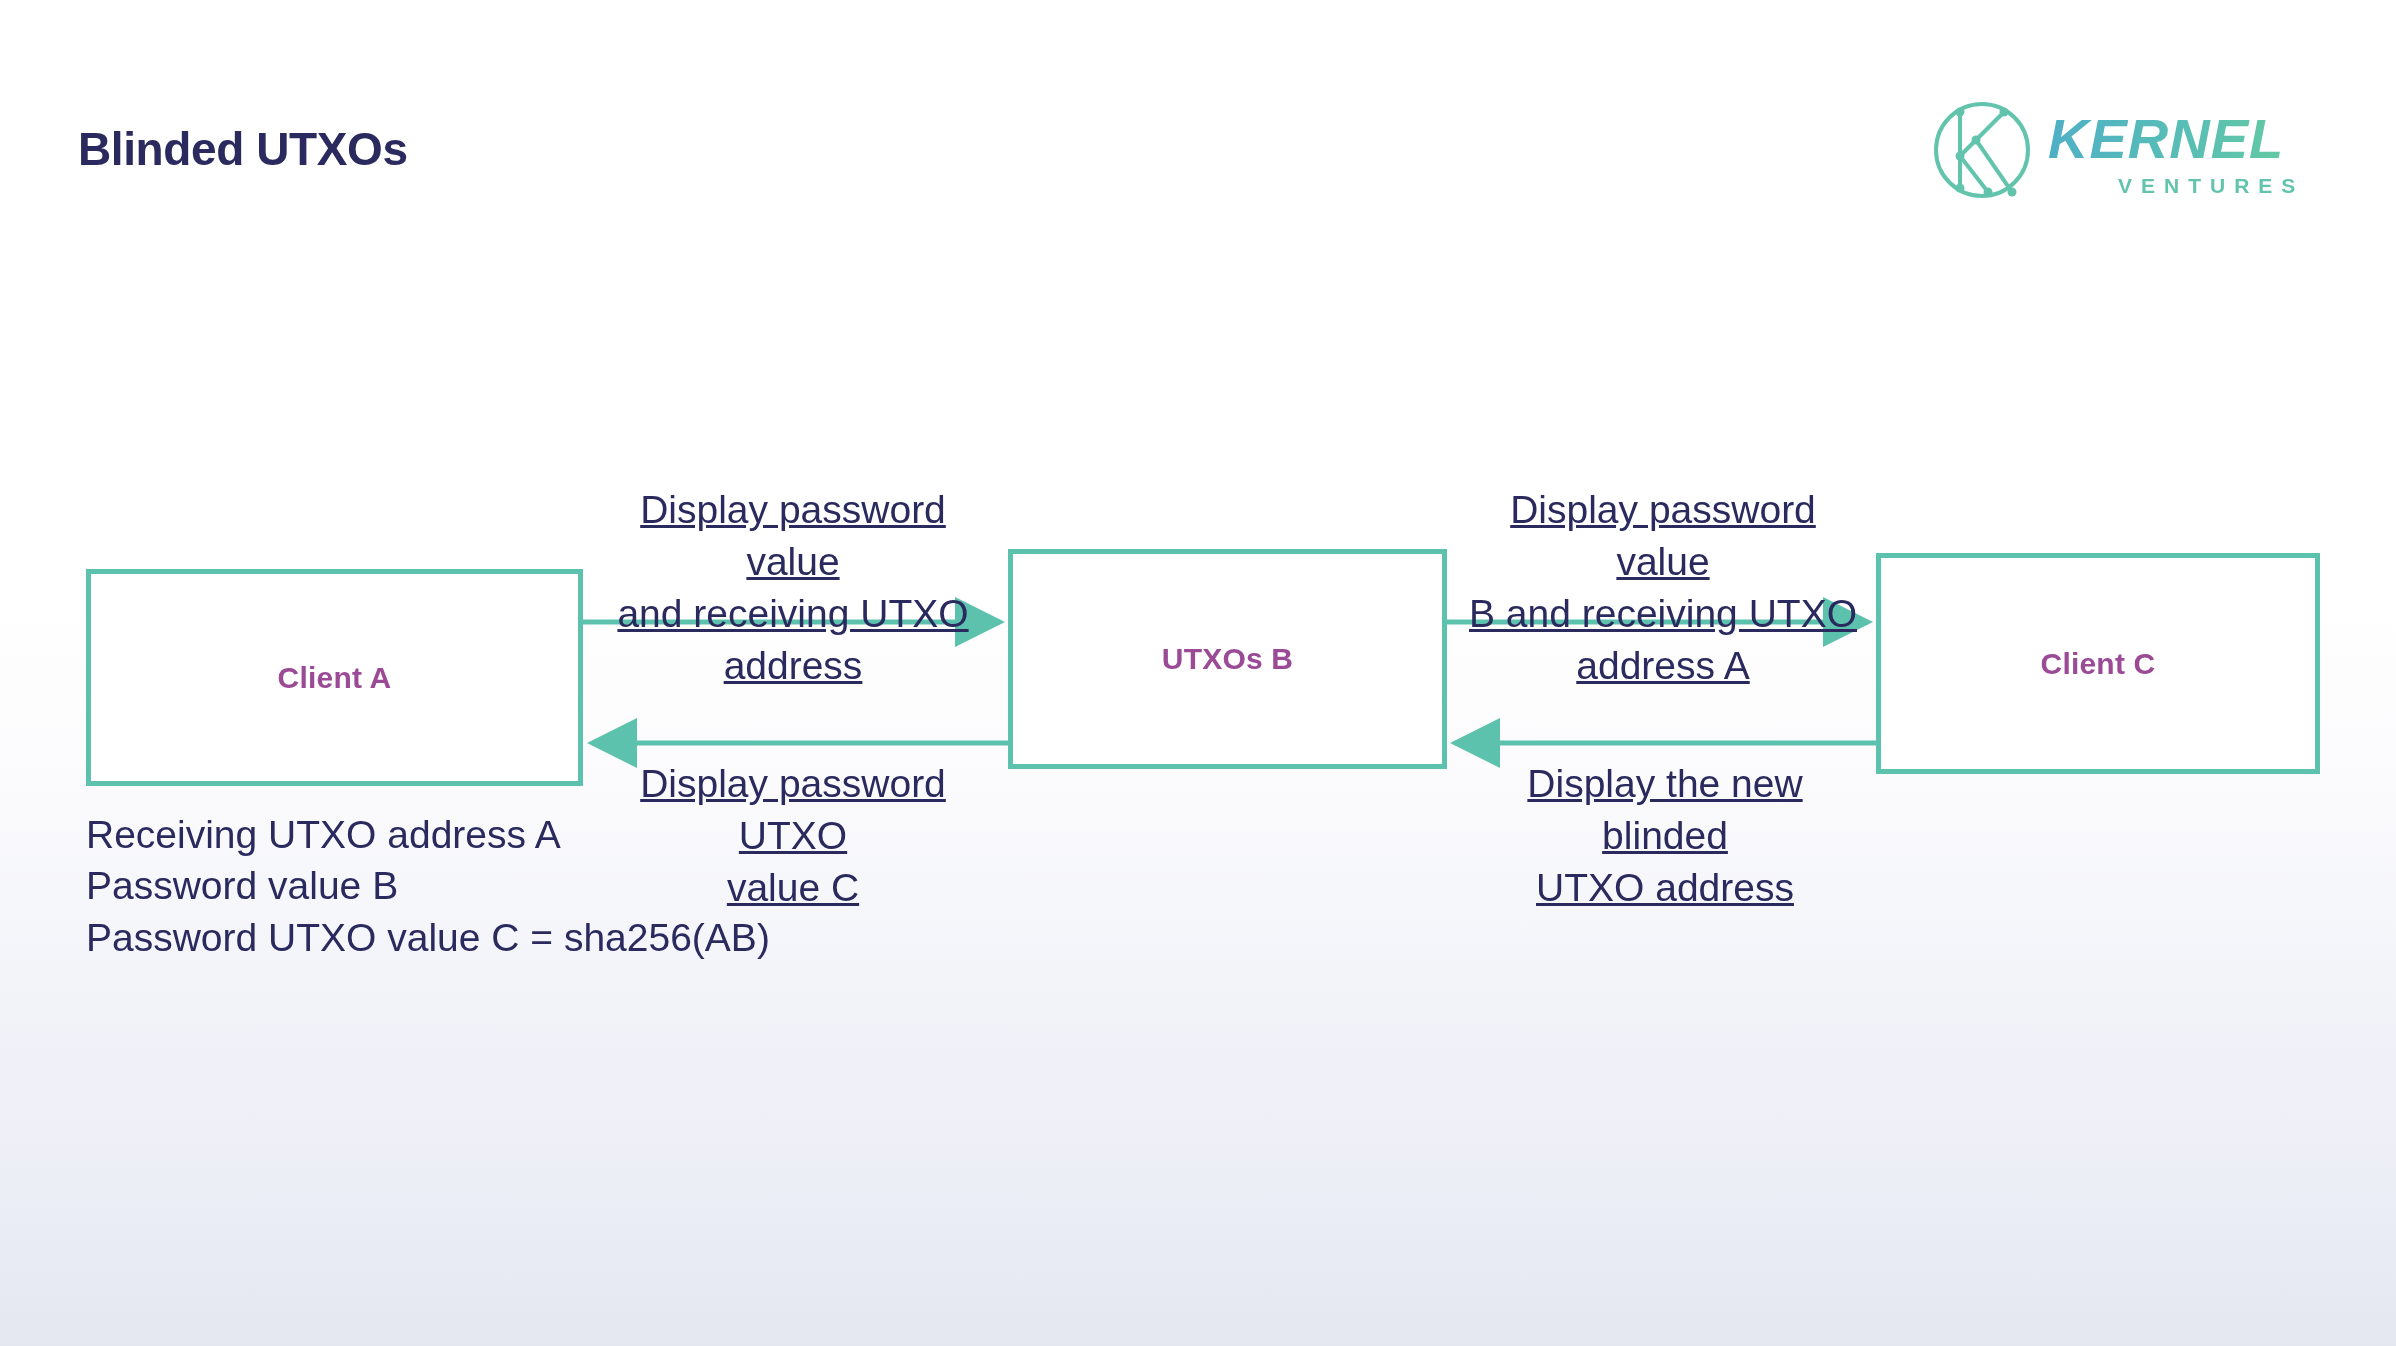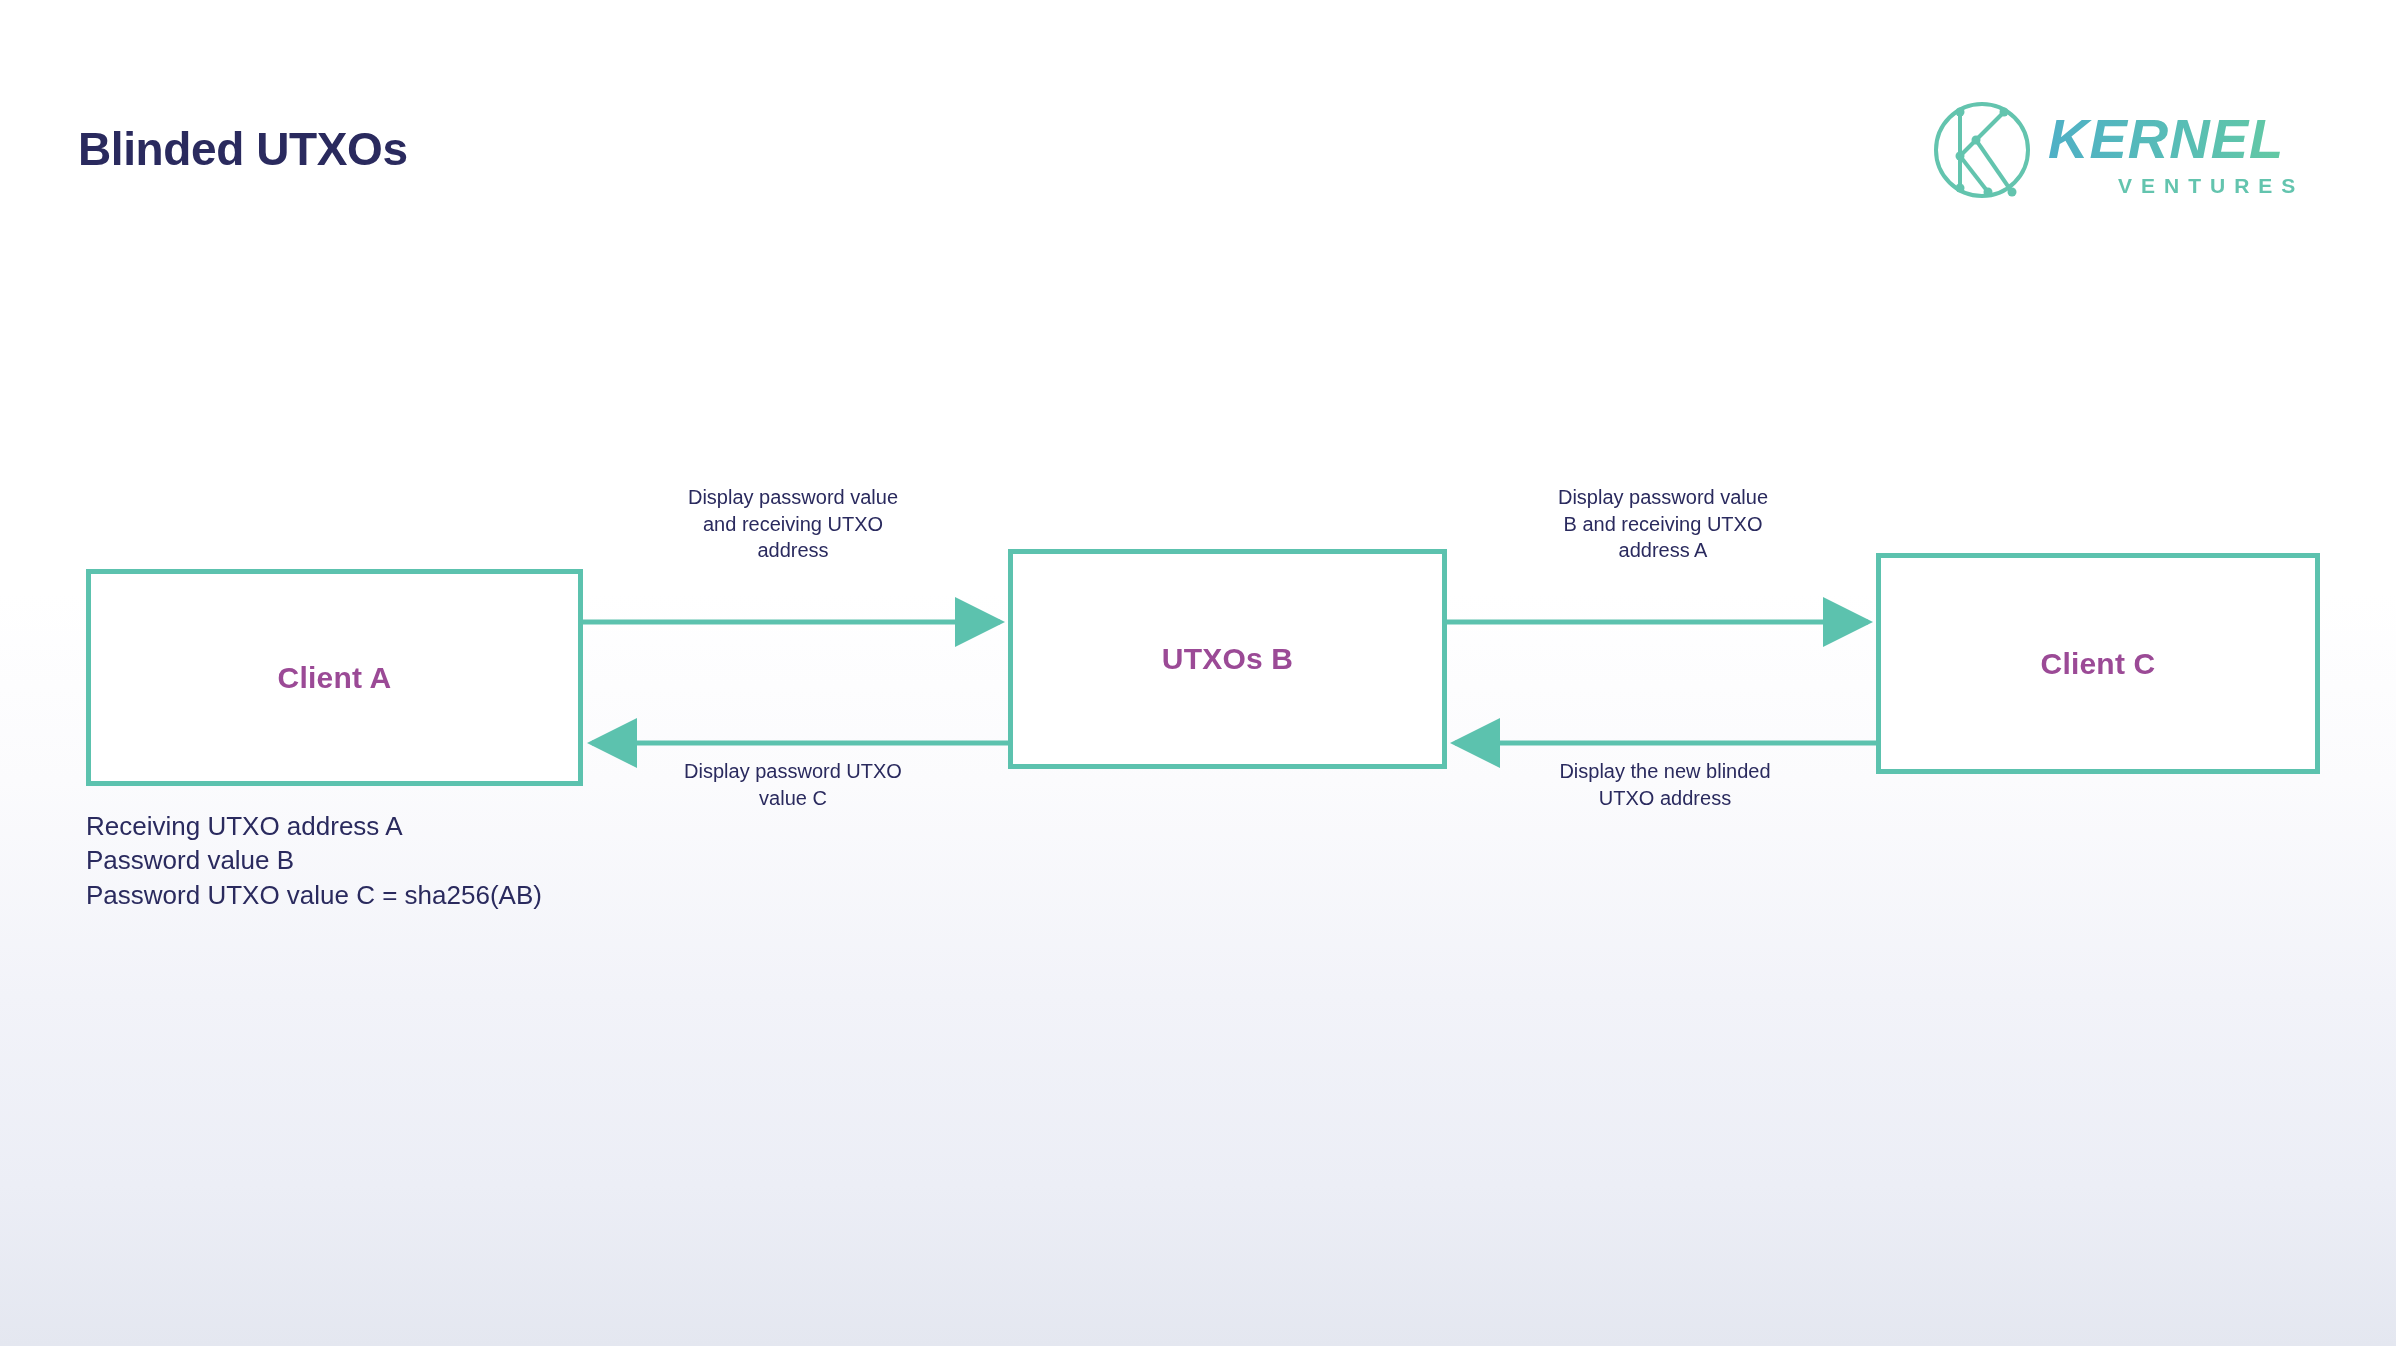--- a/index.html
+++ b/index.html
@@ -74,32 +74,33 @@
   }
   .node-label {
     font-size: 30px;
     font-weight: bold;
     color: #9b4a96;
     letter-spacing: 0.2px;
   }
 
   .edge-label {
     position: absolute;
-    font-size: 20px;
+    font-size: 39px;
     line-height: 1.33;
     color: #2a2a5e;
     text-align: center;
     white-space: pre-line;
+    text-decoration: underline;
   }
 
   .note-block {
     position: absolute;
     left: 86px;
     top: 775px;
-    font-size: 26px;
+    font-size: 39px;
     line-height: 1.32;
     color: #2a2a5e;
   }
   .note-line { display: block; white-space: nowrap; }
 </style>
 </head>
 <body>
 
 <div id="slide">
 

